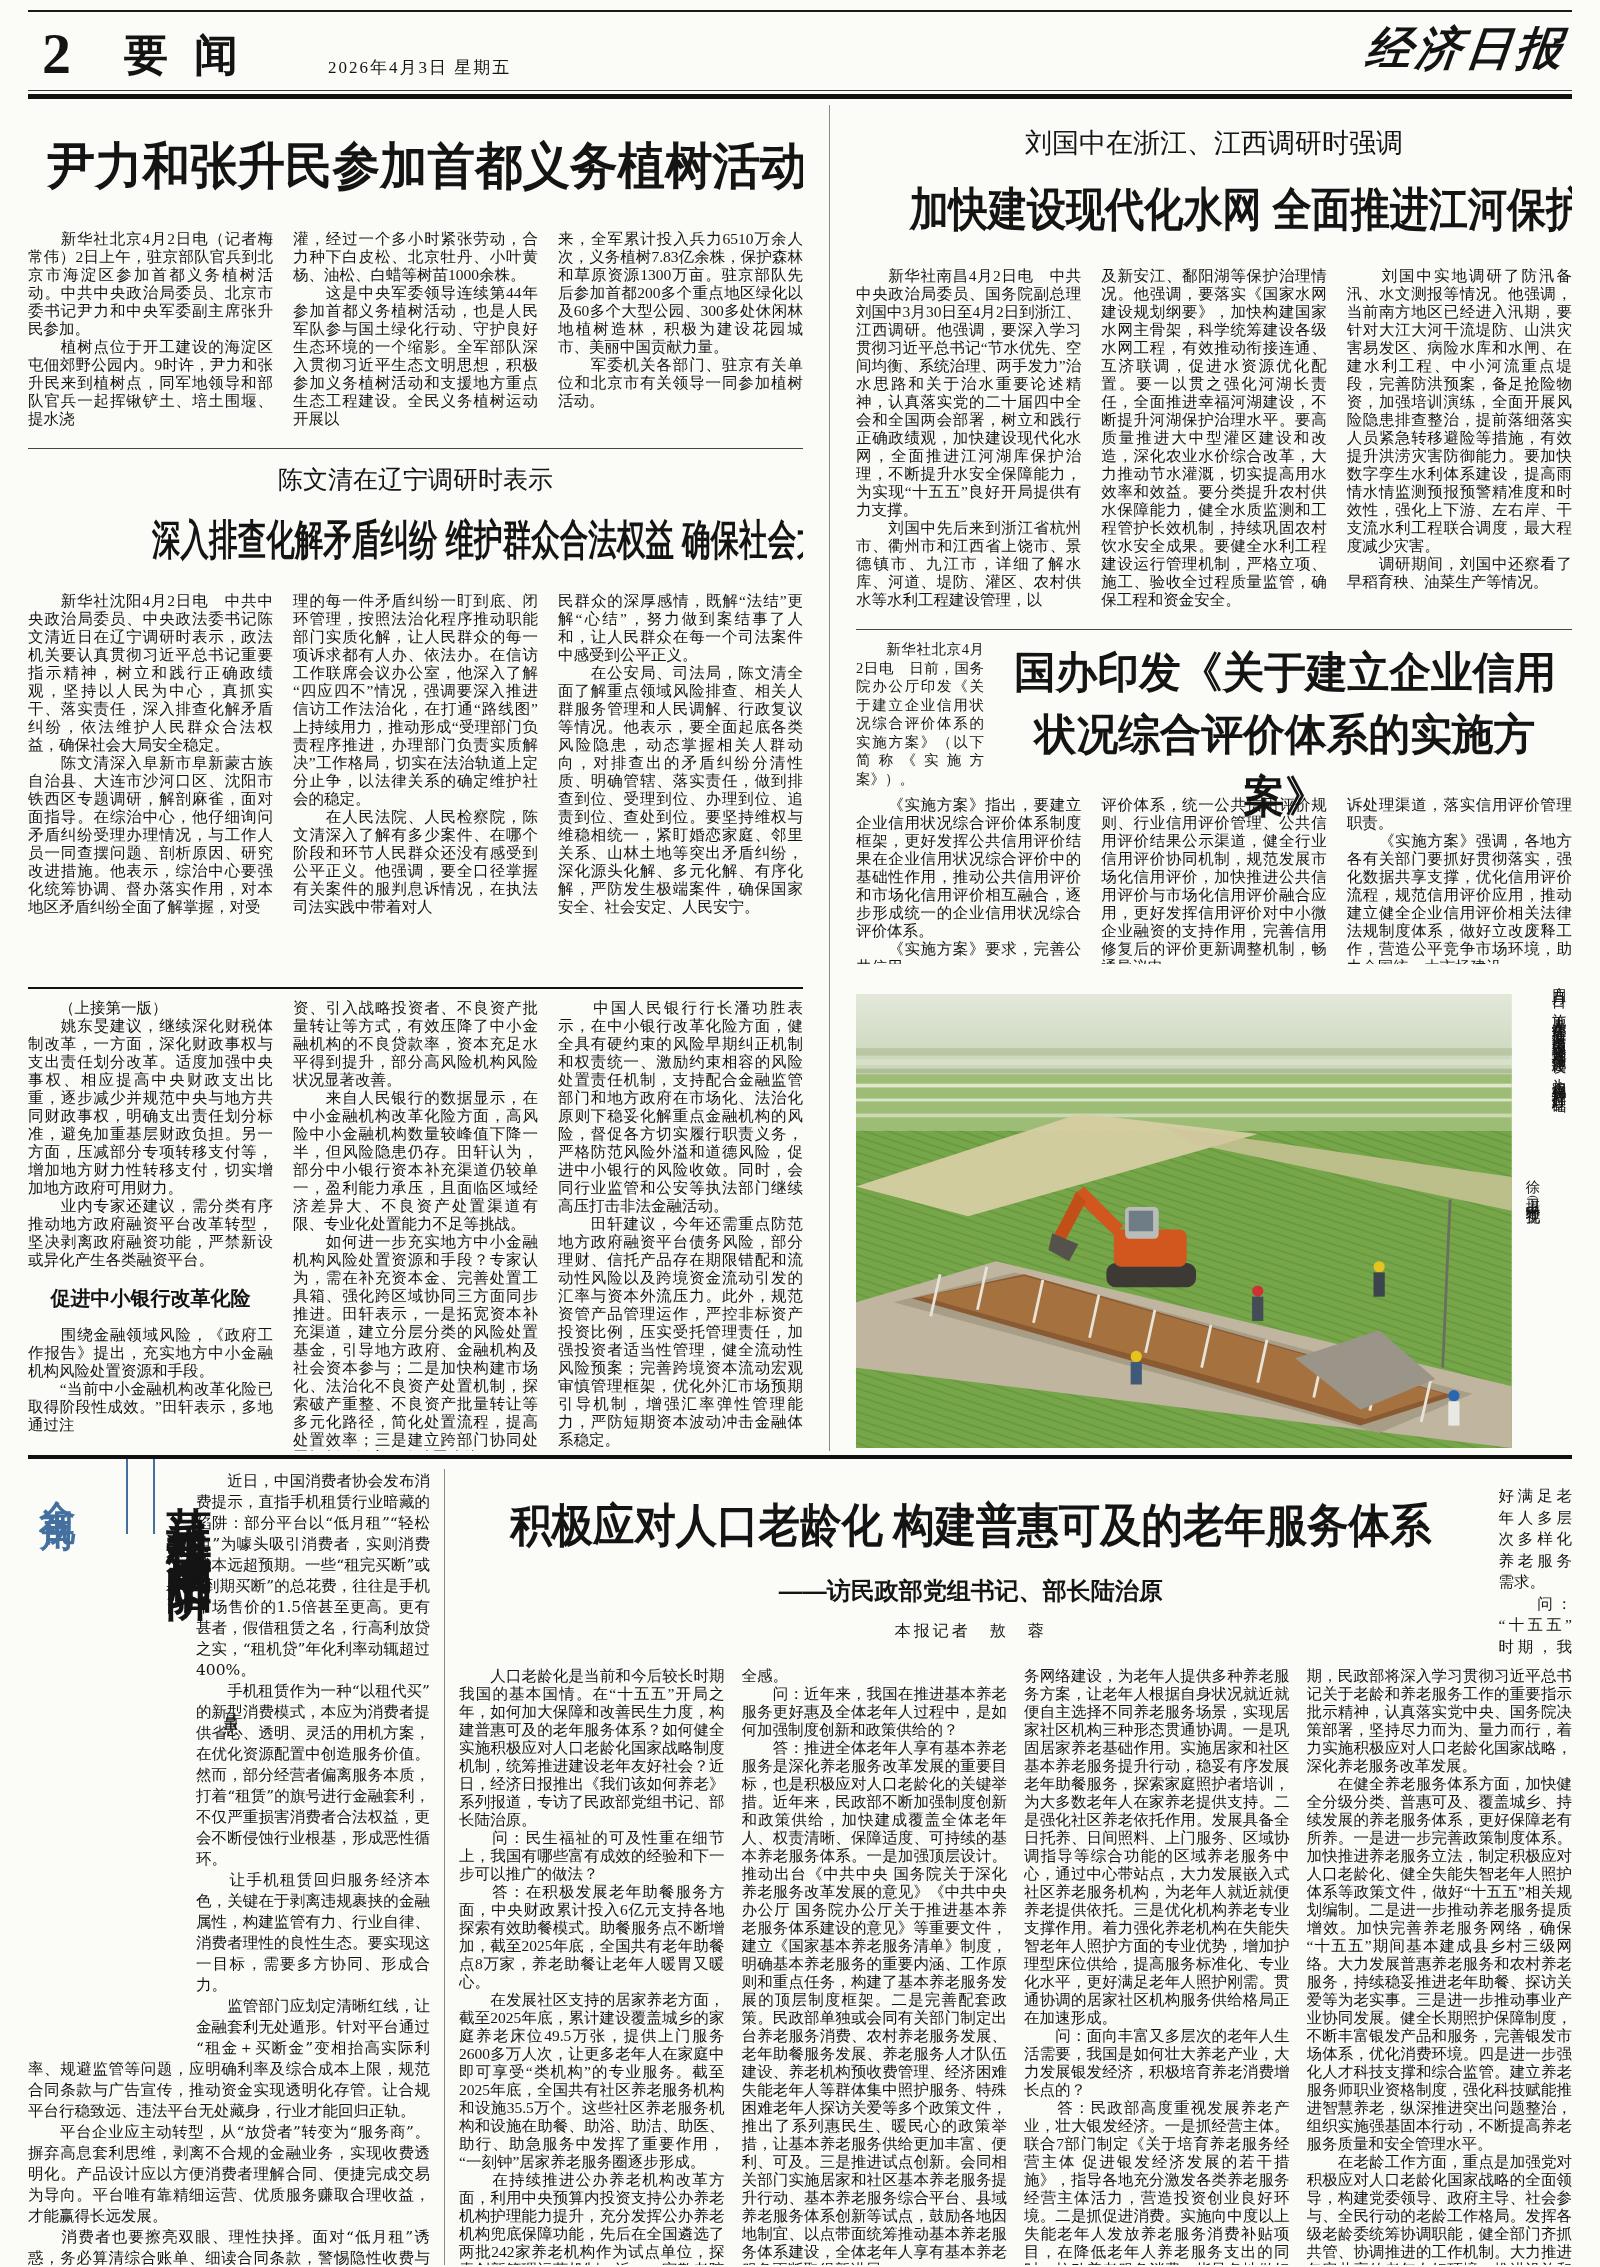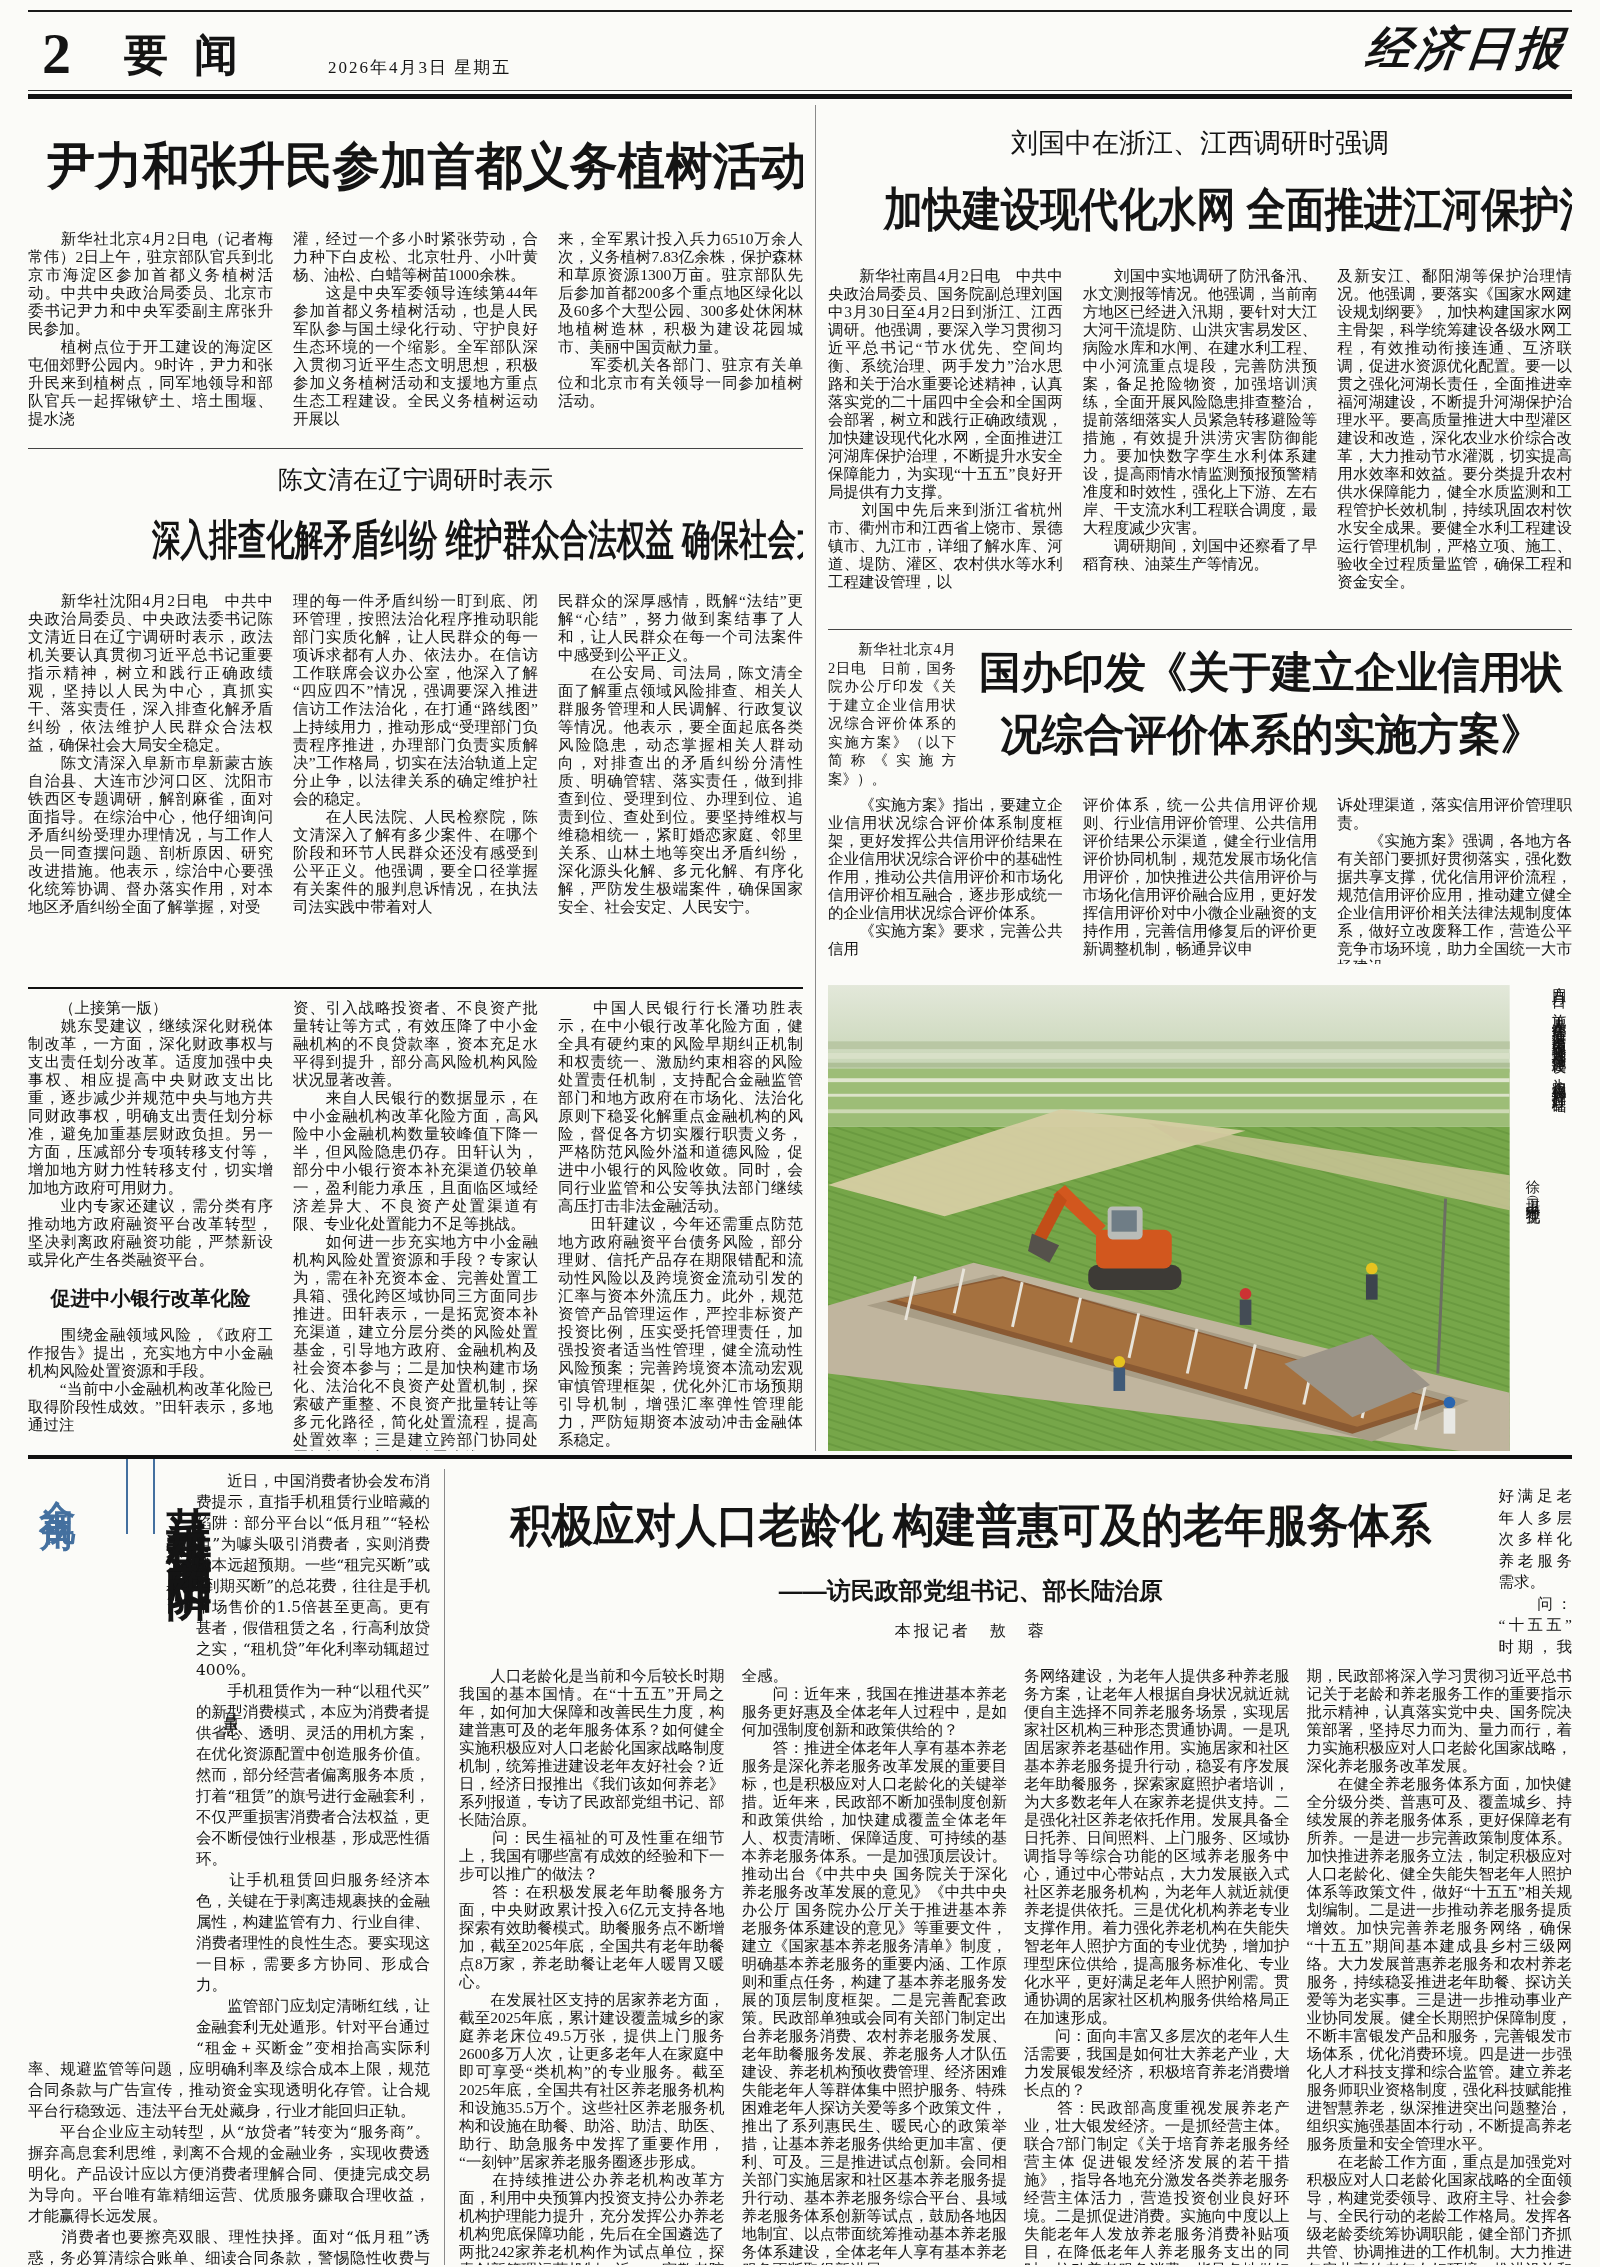--- a/index.html
+++ b/index.html
@@ -15,21 +15,21 @@
   .pnum{position:absolute;left:14px;top:8px;font-size:58px;font-weight:900;
         font-family:"Liberation Serif","DejaVu Serif",serif;}
   .psec{position:absolute;left:96px;top:14px;font-size:44px;font-weight:900;letter-spacing:26px;
         font-family:"Liberation Sans","DejaVu Sans",sans-serif;}
   .pdate{position:absolute;left:300px;top:44px;font-size:17px;letter-spacing:2px;}
   .pmast{position:absolute;right:6px;top:6px;font-size:46px;font-weight:700;font-style:italic;
          font-family:"DejaVu Serif",cursive;transform:skewX(-6deg);letter-spacing:4px;}
   .rule-thick{height:5px;background:#111;}
   .rule-thin{height:1px;background:#333;margin-bottom:3px;}
   
-  .main{display:flex;height:1352px;}
+  .main{display:flex;height:1352px;gap:14px;}
   .half-l{width:775px;overflow:hidden;}
   .vdiv{width:1px;background:#8a8a8a;margin:6px 12px 0 12px;}
   .half-r{flex:1;overflow:hidden;}
   .kicker{text-align:center;font-weight:400;font-family:"Liberation Sans","DejaVu Sans",sans-serif;}
   .bighead{white-space:nowrap;text-align:center;font-weight:900;
            font-family:"Liberation Sans","DejaVu Sans",sans-serif;}
   .cols{display:flex;gap:20px;overflow:hidden;}
   .col{flex:1;overflow:hidden;}
   .bodytext{font-size:15.5px;line-height:18px;text-align:justify;white-space:pre-line;}
   .hr1{height:1px;background:#444;margin:10px 0;}
@@ -165,23 +165,23 @@
     <div class="vdiv"></div>
 
     <div class="half-r">
 
       <article class="a2">
         <div class="kicker">刘国中在浙江、江西调研时强调</div>
         <div class="bighead">加快建设现代化水网  全面推进江河保护治理</div>
         <div class="cols">
           <div class="col bodytext">　　新华社南昌4月2日电　中共中央政治局委员、国务院副总理刘国中3月30日至4月2日到浙江、江西调研。他强调，要深入学习贯彻习近平总书记“节水优先、空间均衡、系统治理、两手发力”治水思路和关于治水重要论述精神，认真落实党的二十届四中全会和全国两会部署，树立和践行正确政绩观，加快建设现代化水网，全面推进江河湖库保护治理，不断提升水安全保障能力，为实现“十五五”良好开局提供有力支撑。
 　　刘国中先后来到浙江省杭州市、衢州市和江西省上饶市、景德镇市、九江市，详细了解水库、河道、堤防、灌区、农村供水等水利工程建设管理，以</div>
+          <div class="col bodytext">及新安江、鄱阳湖等保护治理情况。他强调，要落实《国家水网建设规划纲要》，加快构建国家水网主骨架，科学统筹建设各级水网工程，有效推动衔接连通、互济联调，促进水资源优化配置。要一以贯之强化河湖长责任，全面推进幸福河湖建设，不断提升河湖保护治理水平。要高质量推进大中型灌区建设和改造，深化农业水价综合改革，大力推动节水灌溉，切实提高用水效率和效益。要分类提升农村供水保障能力，健全水质监测和工程管护长效机制，持续巩固农村饮水安全成果。要健全水利工程建设运行管理机制，严格立项、施工、验收全过程质量监管，确保工程和资金安全。</div>
           <div class="col bodytext">　　刘国中实地调研了防汛备汛、水文测报等情况。他强调，当前南方地区已经进入汛期，要针对大江大河干流堤防、山洪灾害易发区、病险水库和水闸、在建水利工程、中小河流重点堤段，完善防洪预案，备足抢险物资，加强培训演练，全面开展风险隐患排查整治，提前落细落实人员紧急转移避险等措施，有效提升洪涝灾害防御能力。要加快数字孪生水利体系建设，提高雨情水情监测预报预警精准度和时效性，强化上下游、左右岸、干支流水利工程联合调度，最大程度减少灾害。
 　　调研期间，刘国中还察看了早稻育秧、油菜生产等情况。</div>
-          <div class="col bodytext">及新安江、鄱阳湖等保护治理情况。他强调，要落实《国家水网建设规划纲要》，加快构建国家水网主骨架，科学统筹建设各级水网工程，有效推动衔接连通、互济联调，促进水资源优化配置。要一以贯之强化河湖长责任，全面推进幸福河湖建设，不断提升河湖保护治理水平。要高质量推进大中型灌区建设和改造，深化农业水价综合改革，大力推动节水灌溉，切实提高用水效率和效益。要分类提升农村供水保障能力，健全水质监测和工程管护长效机制，持续巩固农村饮水安全成果。要健全水利工程建设运行管理机制，严格立项、施工、验收全过程质量监管，确保工程和资金安全。</div>
         </div>
       </article>
 
       <div class="hr1"></div>
 
       <article class="a4">
         <div class="toprow">
           <div class="intro">　　新华社北京4月2日电　日前，国务院办公厅印发《关于建立企业信用状况综合评价体系的实施方案》（以下简称《实施方案》）。</div>
           <div class="h2wrap">
             <div class="bighead">国办印发《关于建立企业信用状况综合评价体系的实施方案》</div>

